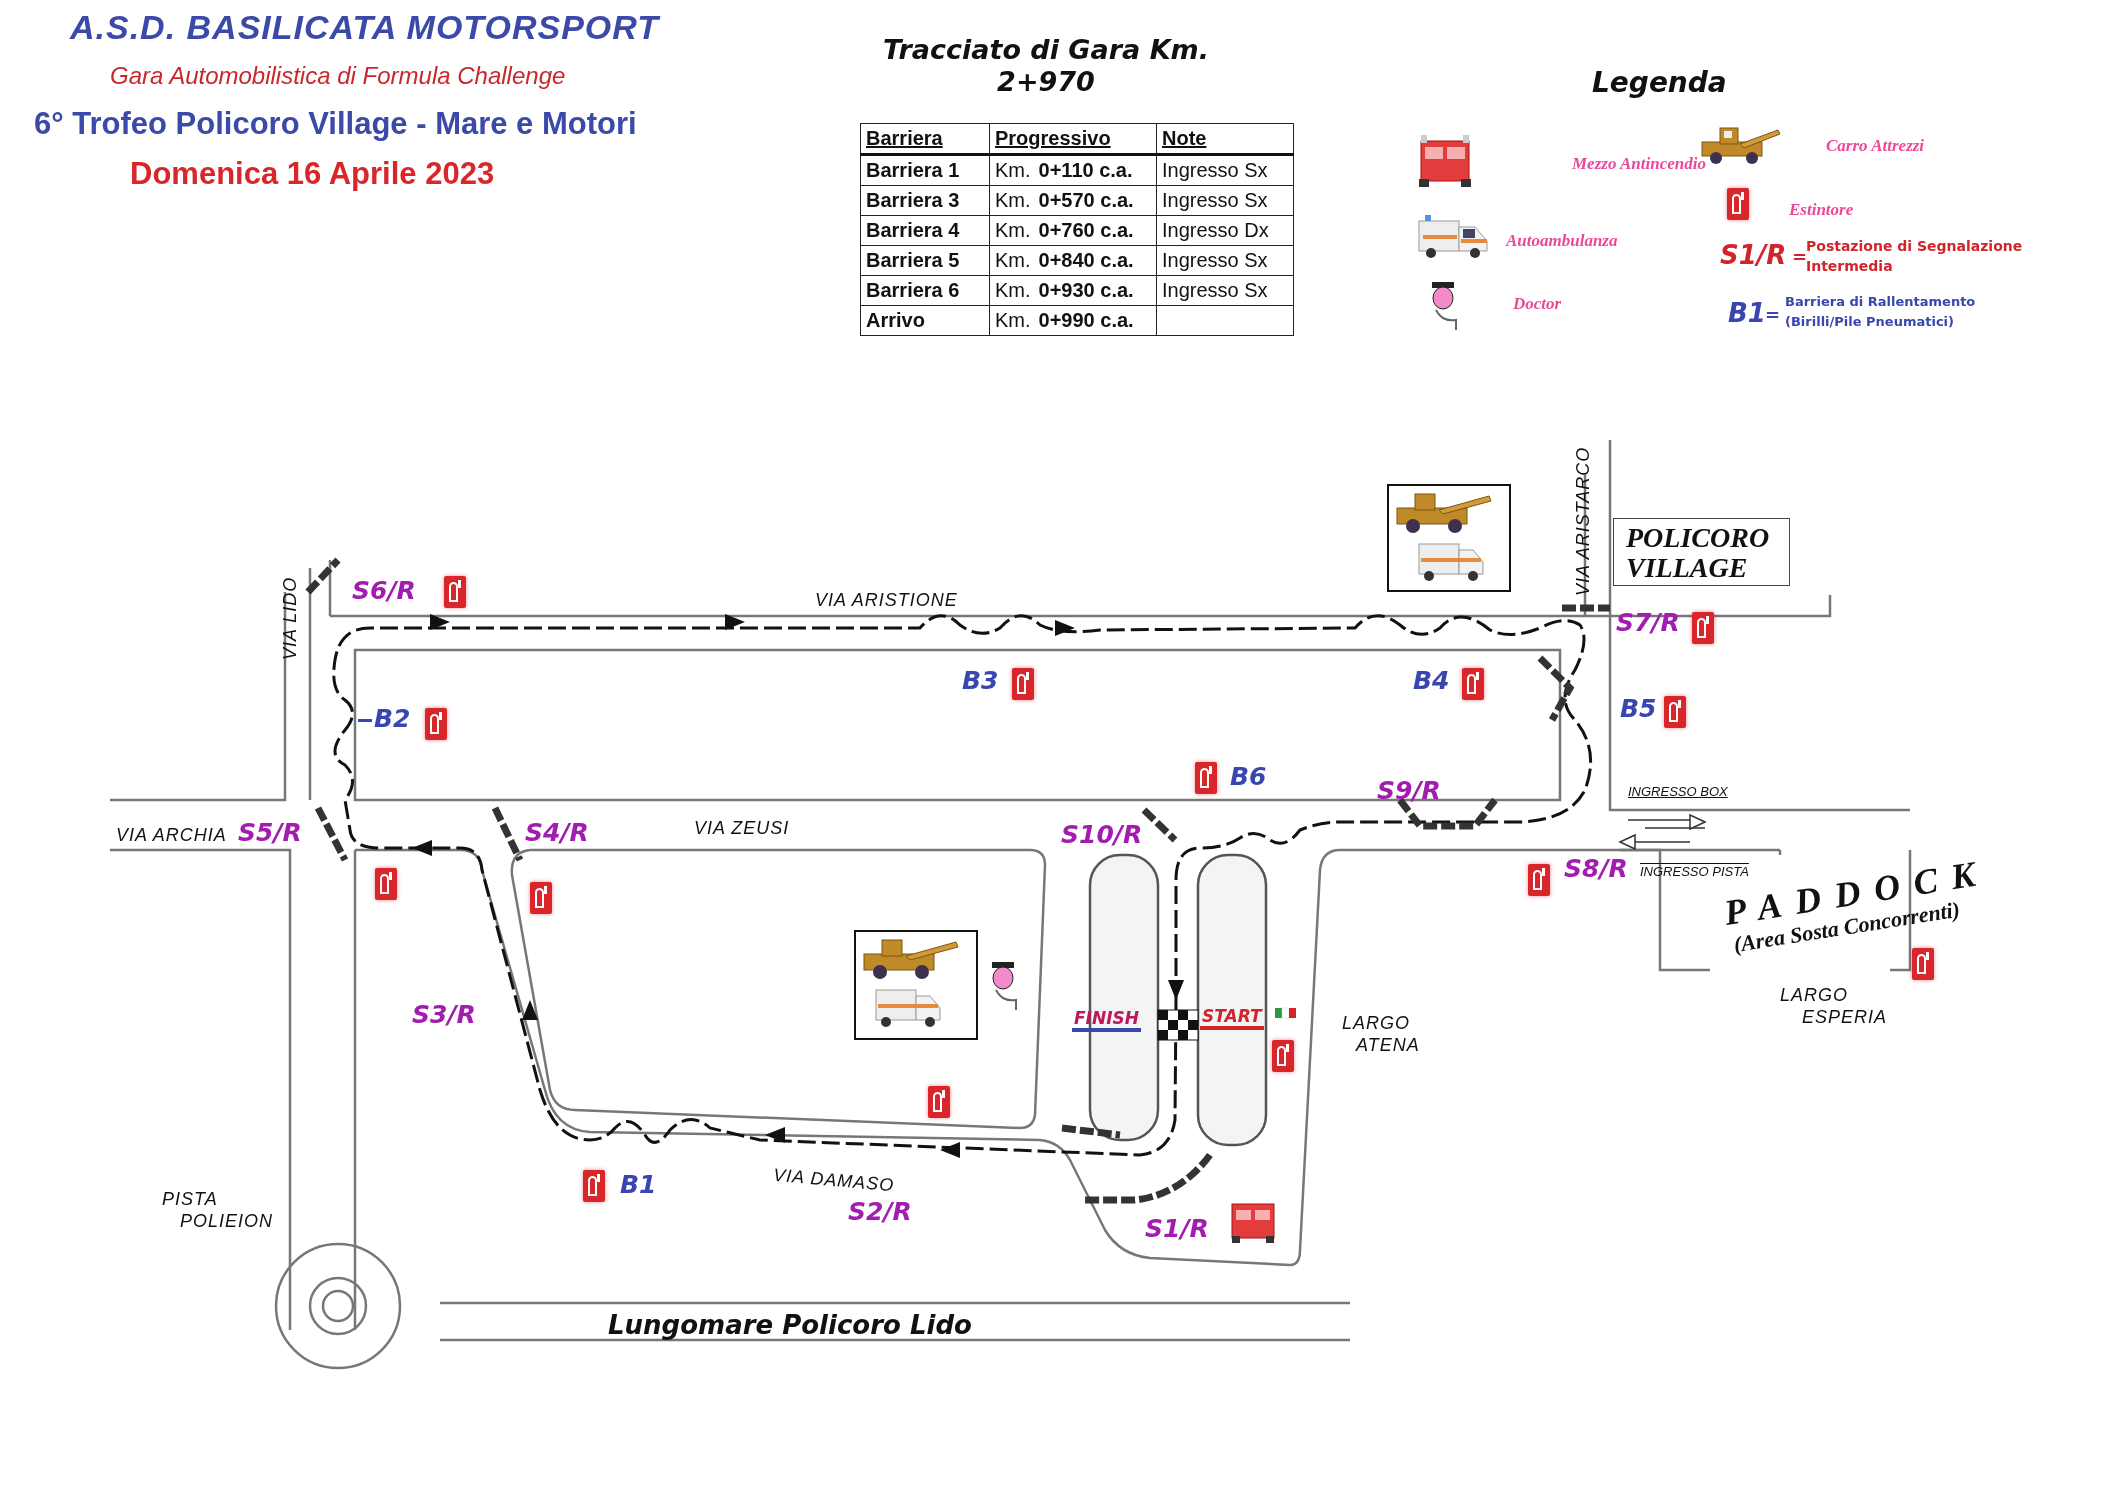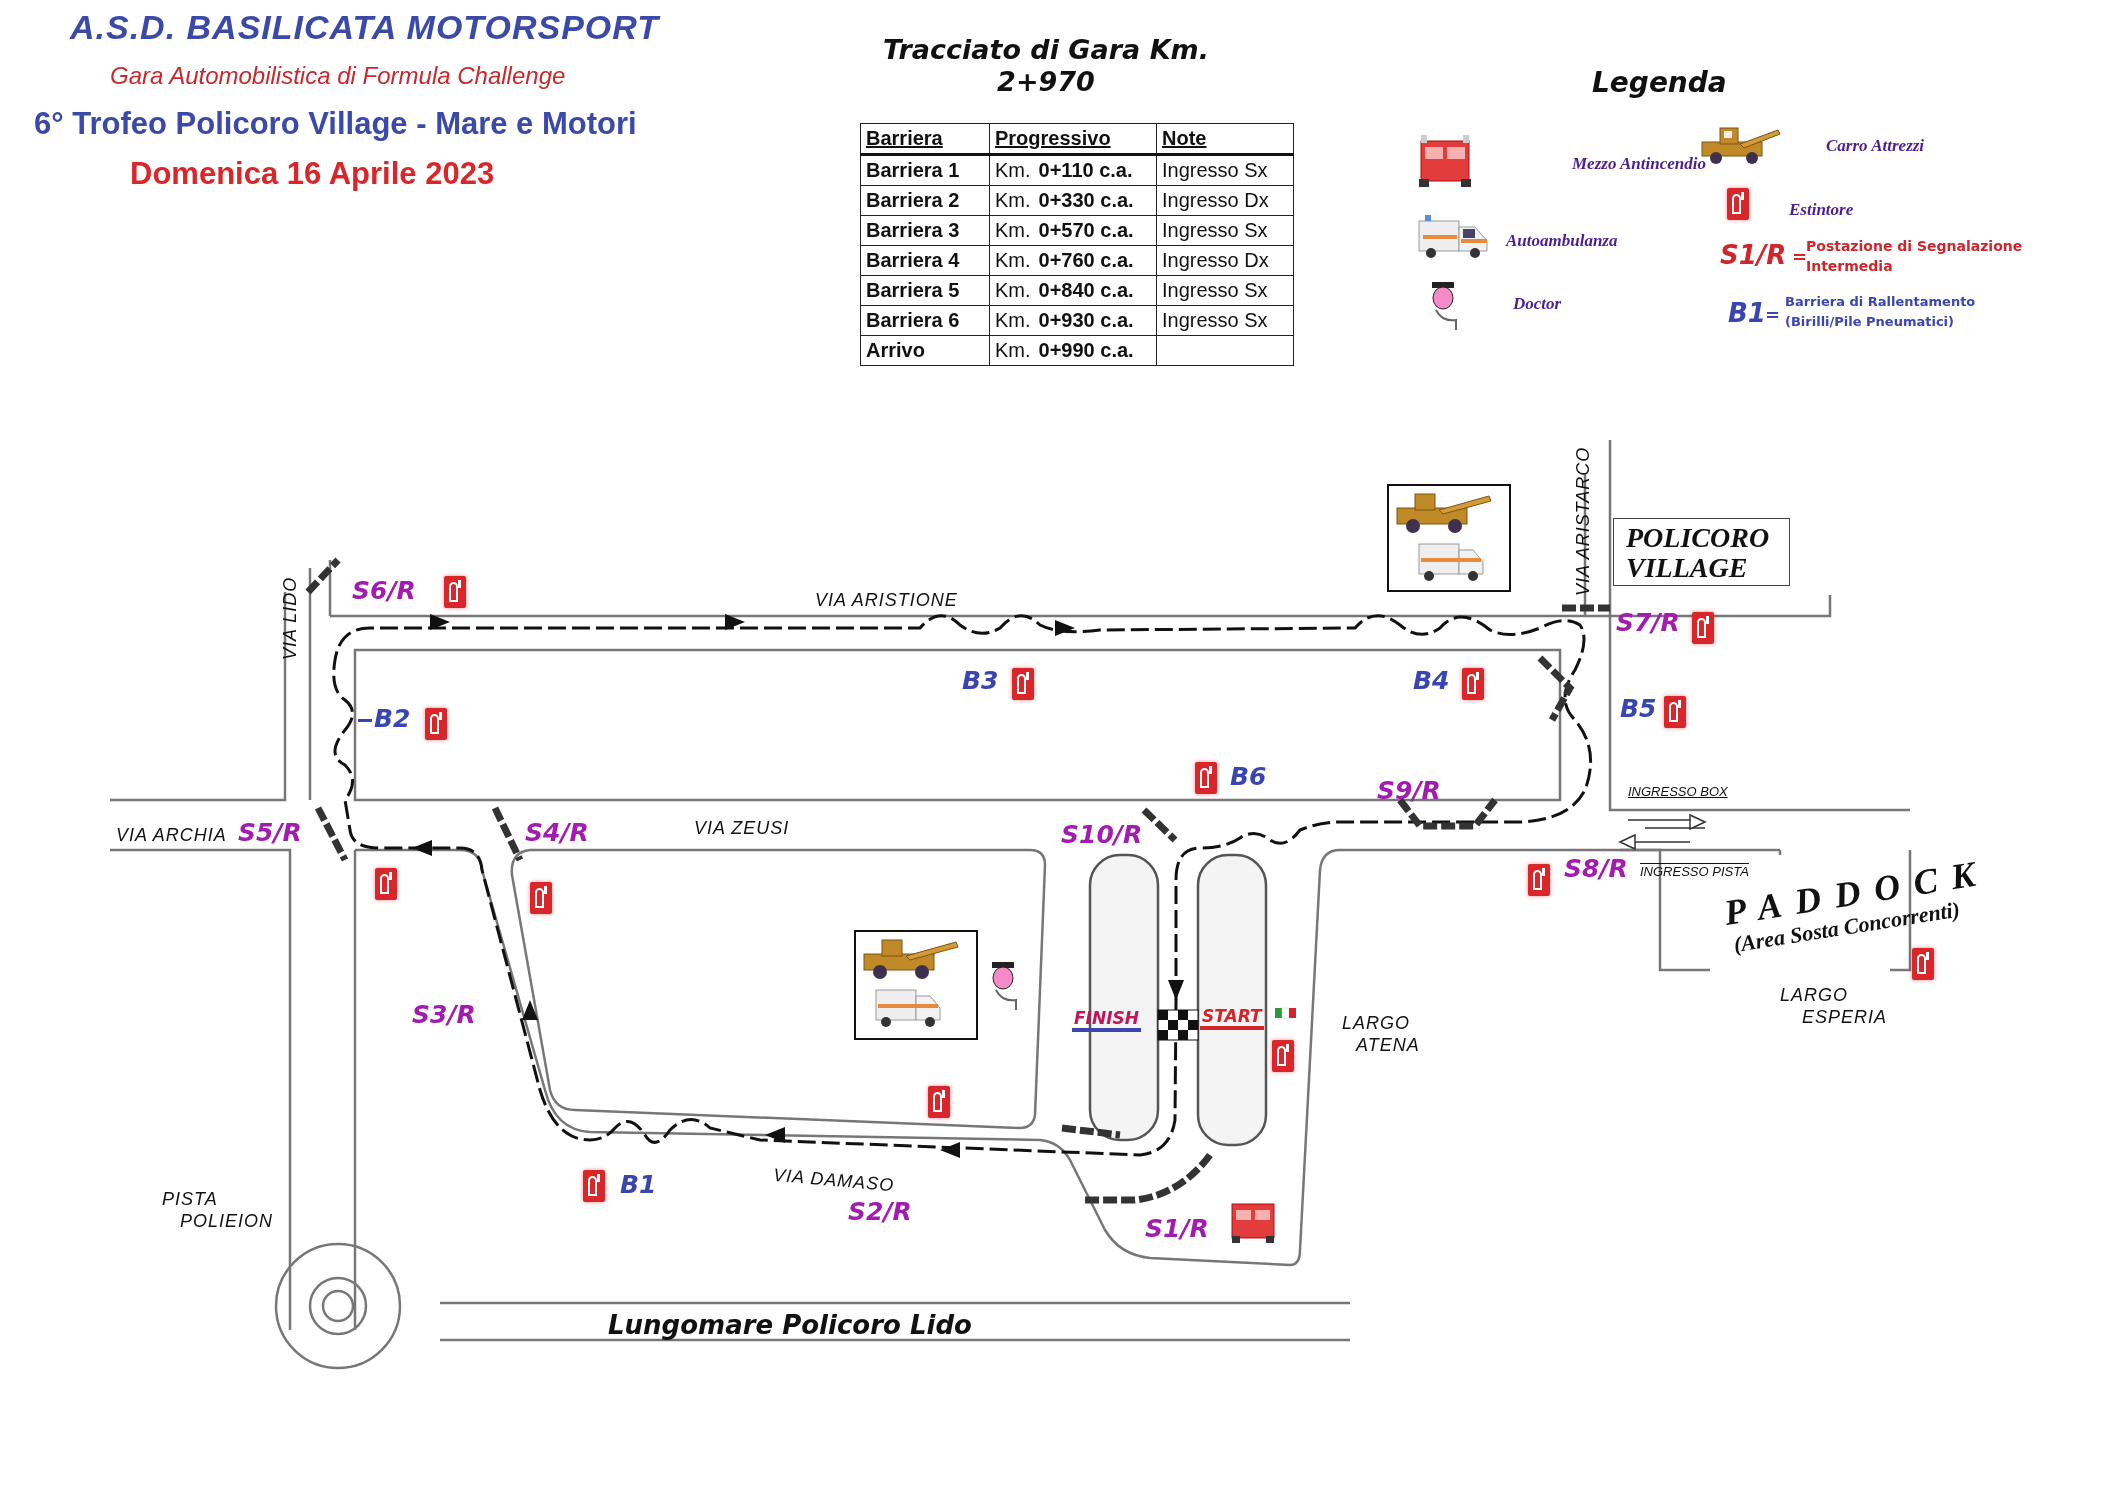--- a/index.html
+++ b/index.html
@@ -17,21 +17,21 @@
 
   table.barrier { position:absolute; left:860px; top:123px; border-collapse:collapse; font-family:"Liberation Sans", sans-serif; font-size:20px; color:#111; }
   table.barrier th, table.barrier td { border:1.5px solid #222; padding:3px 5px; height:23px; text-align:left; white-space:nowrap; }
   table.barrier th { font-weight:bold; border-bottom:3px solid #111;text-decoration:underline; }
   table.barrier td.c0 { width:118px; font-weight:bold; }
   table.barrier td.c1 { width:156px; }
   table.barrier td.c2 { width:126px; }
   table.barrier .km-bold { font-weight:bold; }
 
   .legend-title { left:1592px; top:66px; font-size:28px; font-style:italic; font-weight:bold; color:#111; }
-  .leg-label { font-family:"Liberation Serif", serif; font-style:italic; font-weight:bold; font-size:17px; color:#4c1d95; white-space:nowrap; }
+  .leg-label { font-family:"Liberation Serif", serif; font-style:italic; font-weight:bold; font-size:17px; color:#ec4899; white-space:nowrap; }
   .leg-code { font-family:"DejaVu Sans", sans-serif; font-weight:bold; font-style:italic; font-size:26px; }
   .leg-desc { font-family:"DejaVu Sans", sans-serif; font-weight:bold; font-size:14px; line-height:20px; white-space:nowrap; }
 
   .map-label { font-family:"Liberation Sans", sans-serif; font-style:italic; font-size:18px; color:#111; white-space:nowrap; letter-spacing:1px; }
   .sta { font-family:"DejaVu Sans", sans-serif; font-weight:bold; font-style:italic; font-size:25px; color:#a21caf; white-space:nowrap; }
   .bar { font-family:"DejaVu Sans", sans-serif; font-weight:bold; font-style:italic; font-size:25px; color:#3946b0; white-space:nowrap; }
 
   .ext { width:22px; height:32px; background:#d9262b; border-radius:2px; box-shadow:0 0 4px rgba(217,38,43,0.5); }
   .ext::before { content:""; position:absolute; left:5px; top:6px; width:9px; height:20px; border:2px solid #fff; border-top-left-radius:6px; border-top-right-radius:6px; box-sizing:border-box; }
   .ext::after { content:""; position:absolute; left:14px; top:4px; width:3px; height:8px; background:#fff; }
@@ -63,25 +63,20 @@
       <th>Barriera</th>
       <th>Progressivo</th>
       <th>Note</th>
     </tr>
   </thead>
   <tbody id="barrier-rows">
       <tr>
         <td class="c0">Barriera 1</td>
         <td class="c1"><span>Km.</span><span class="km-bold" style="margin-left: 8px;">0+110 c.a.</span></td>
         <td class="c2">Ingresso Sx</td>
-      </tr>
-      <tr>
-        <td class="c0">Barriera 2</td>
-        <td class="c1"><span>Km.</span><span class="km-bold" style="margin-left: 8px;">0+330 c.a.</span></td>
-        <td class="c2">Ingresso Dx</td>
       </tr>
       <tr>
         <td class="c0">Barriera 3</td>
         <td class="c1"><span>Km.</span><span class="km-bold" style="margin-left: 8px;">0+570 c.a.</span></td>
         <td class="c2">Ingresso Sx</td>
       </tr>
       <tr>
         <td class="c0">Barriera 4</td>
         <td class="c1"><span>Km.</span><span class="km-bold" style="margin-left: 8px;">0+760 c.a.</span></td>
         <td class="c2">Ingresso Dx</td>

